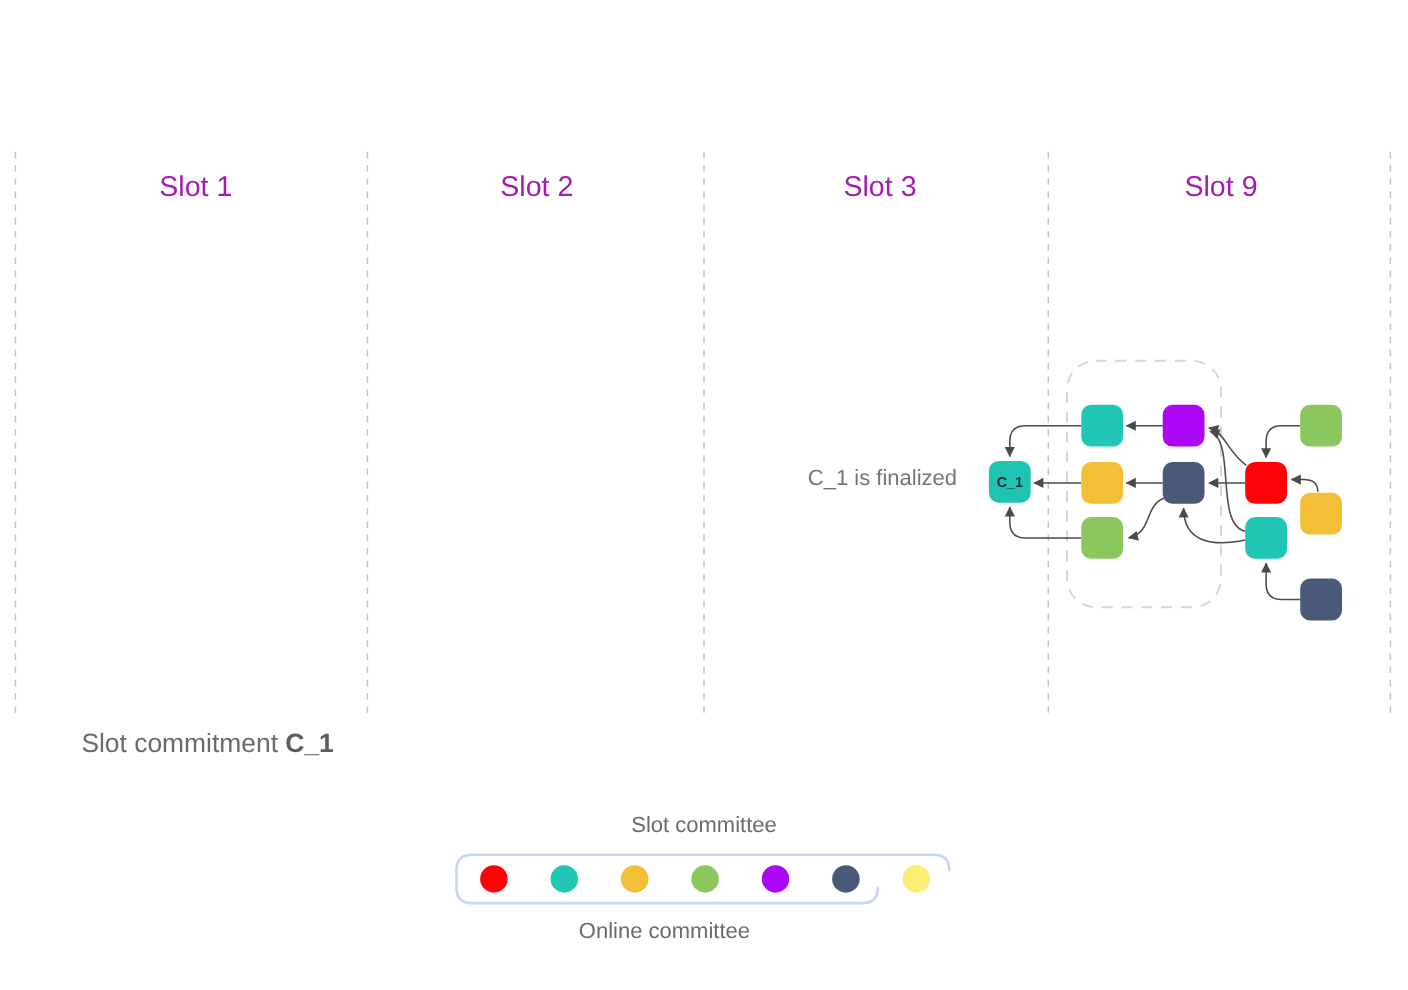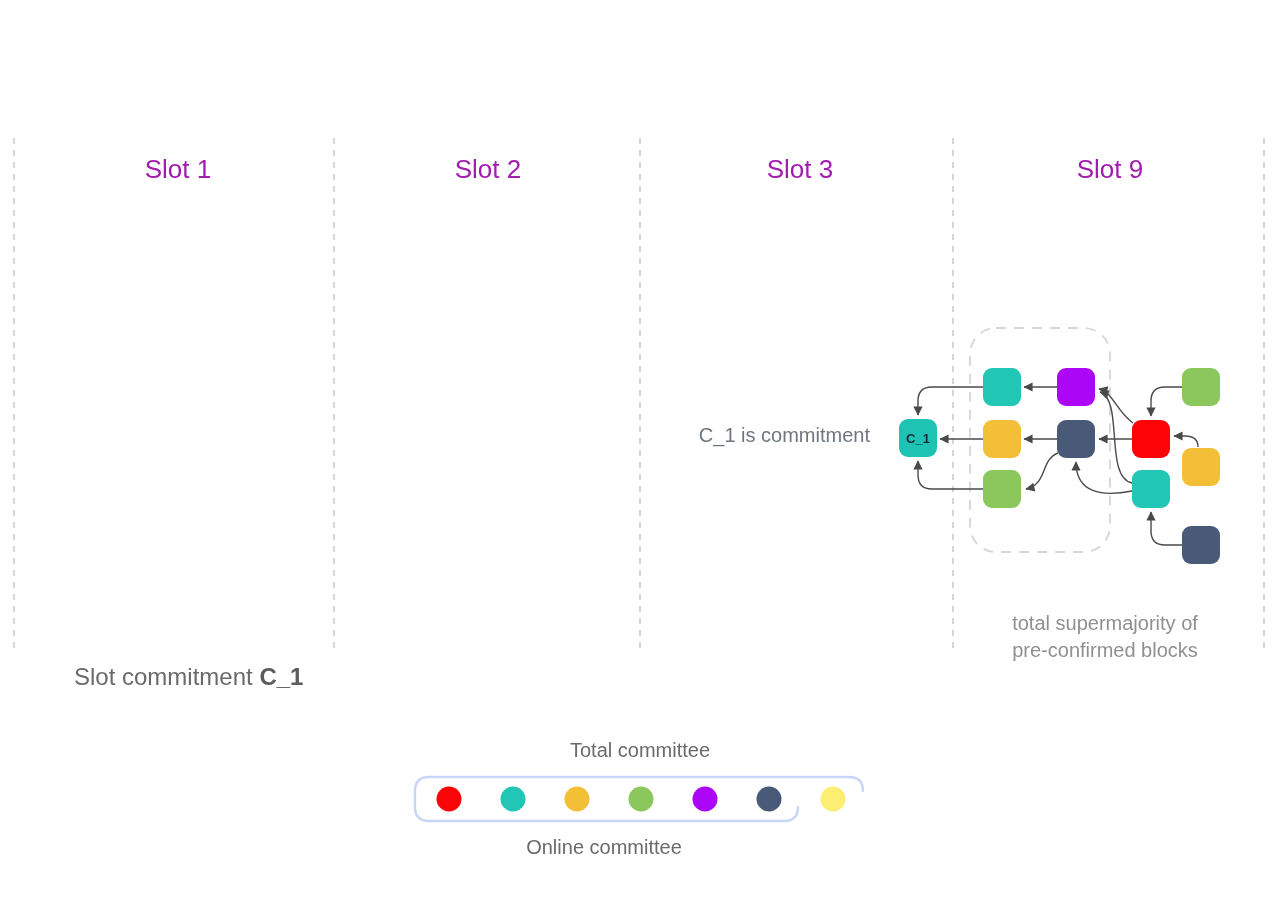--- a/index.html
+++ b/index.html
@@ -117,27 +117,23 @@
         <circle cx="769" cy="799" r="12.5" fill="#495a78"></circle>
         <circle cx="833" cy="799" r="12.5" fill="#fbee73"></circle>
       </g>
   </svg>
 
   <div class="txt slot-label" style="left:178px;  top:154px;">Slot 1</div>
   <div class="txt slot-label" style="left:488px;  top:154px;">Slot 2</div>
   <div class="txt slot-label" style="left:800px;  top:154px;">Slot 3</div>
   <div class="txt slot-label" style="left:1110px; top:154px;">Slot 9</div>
 
-  <div class="txt finalized-label" style="left:690px; top:424px;">C_1 is commitment</div>
+  <div class="txt finalized-label" style="left:690px; top:424px;">C_1 is finalized</div>
 
-  <div class="txt supermajority-label" style="left:1105px; top:610px;">
-    <span>total supermajority of</span><br>
-    <span>pre-confirmed blocks</span>
-  </div>
 
   <div class="txt commitment-label" style="left:74px; top:663px;">
     <span>Slot commitment </span><b>C_1</b>
   </div>
 
-  <div class="txt committee-label" style="left:640px; top:739px;">Total committee</div>
+  <div class="txt committee-label" style="left:640px; top:739px;">Slot committee</div>
   <div class="txt committee-label" style="left:604px; top:836px;">Online committee</div>
 
 </div>
 
 </body></html>

